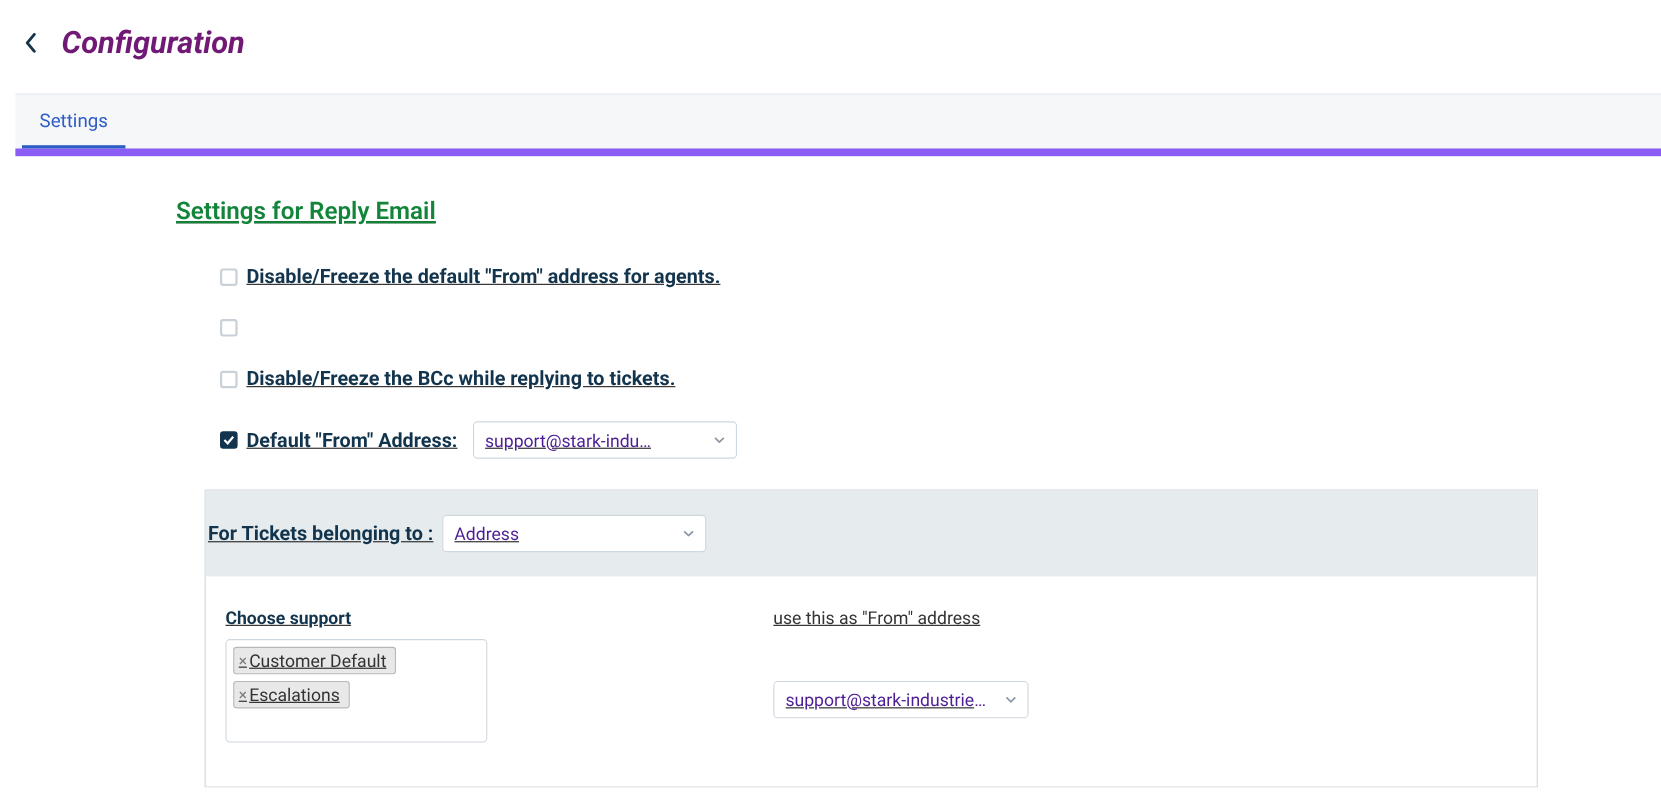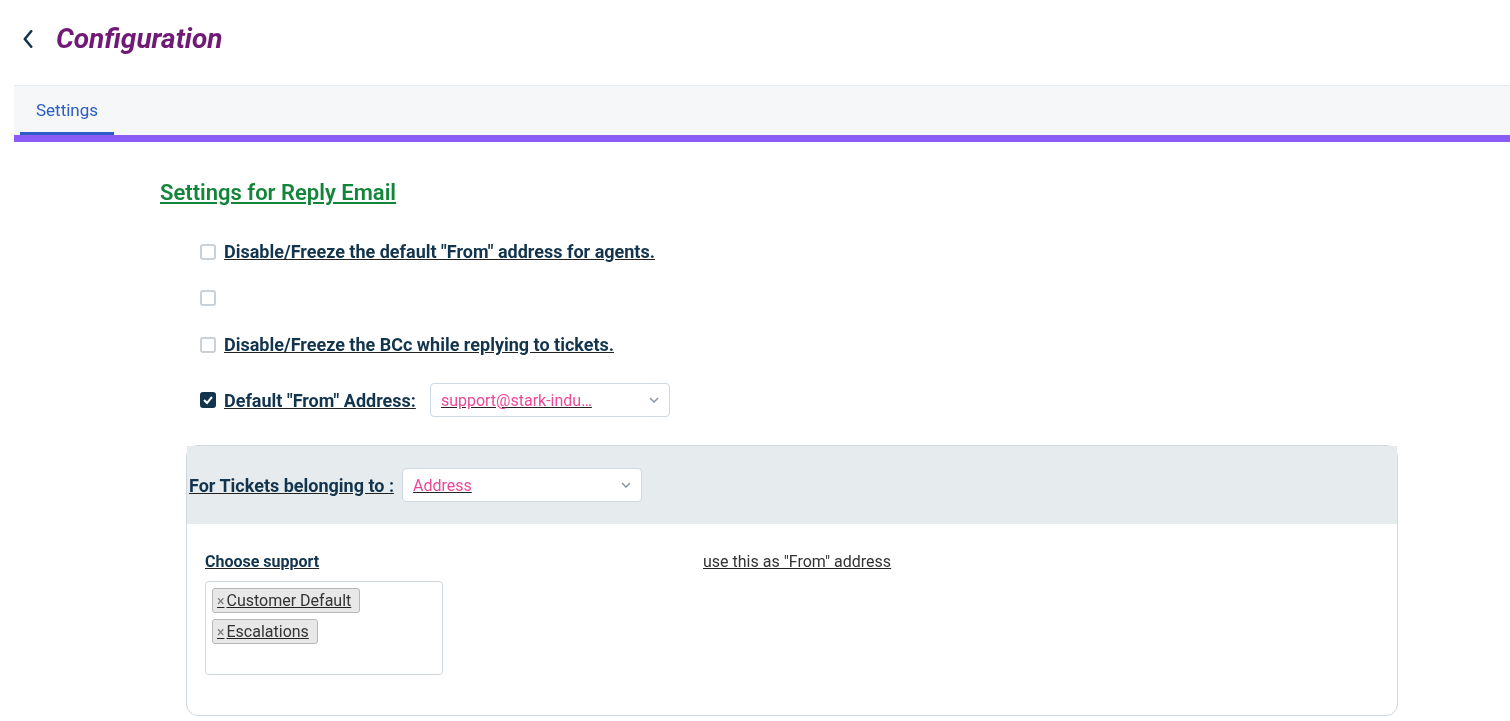--- a/index.html
+++ b/index.html
@@ -97,39 +97,39 @@
   .select {
     display: inline-flex;
     align-items: center;
     justify-content: space-between;
     height: 34px;
     border: 1px solid #cfd7df;
     border-radius: 4px;
     background: #fff;
     padding: 0 10px;
     font-size: 16px;
-    color: #ec4899;
+    color: #4c1d95;
     cursor: pointer;
     gap: 10px;
   }
   .select .select-text {
     overflow: hidden;
     text-overflow: ellipsis;
     white-space: nowrap;
   }
   .select .caret { color: #8a95a5; flex-shrink: 0; }
 
   .select-default-from { width: 240px; margin-left: 6px; }
 
   
   .rules-panel {
     margin: 28px 0 0 -14px;
     width: 1212px;
     border: 1px solid #cfd7df;
-    border-radius: 12px;
+    border-radius: 0;
     background: #fff;
   }
   .rules-head {
     background: #e6ebee;
     padding: 22px 20px 22px 0;
     display: flex;
     align-items: center;
     gap: 8px;
   }
   .rules-head-label {
@@ -272,18 +272,26 @@
               </span>
               <span class="tag">
                 <span class="x">×</span>
                 <span>Escalations</span>
               </span>
             </div>
         </div>
 
         <div class="col">
           <span class="col-label light">use this as "From" address</span>
+          <span class="select select-use-from">
+            <span class="select-text">support@stark-industries…</span>
+            <span class="caret">
+              <svg width="10" height="6" viewBox="0 0 10 6">
+                  <path d="M1 1 L5 5 L9 1" fill="none" stroke="#8a95a5" stroke-width="1.5"></path>
+                </svg>
+            </span>
+          </span>
         </div>
       </div>
     </div>
 
   </div>
 </div>
 
 </body></html>

